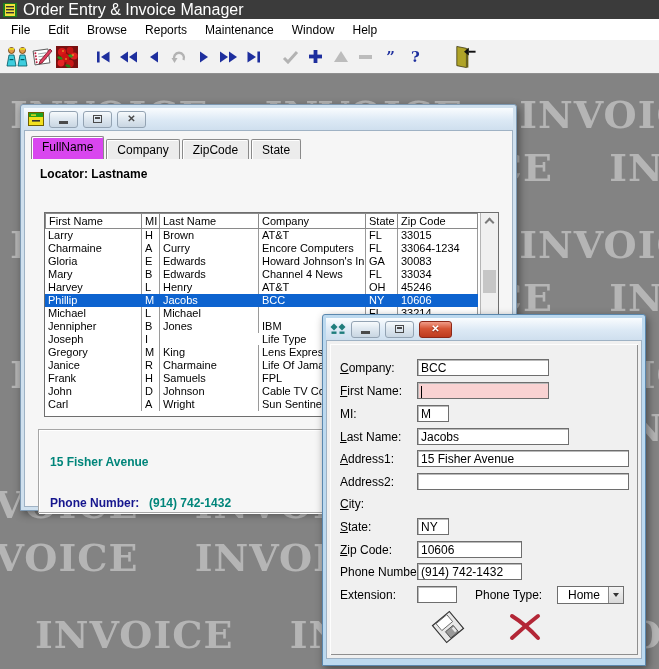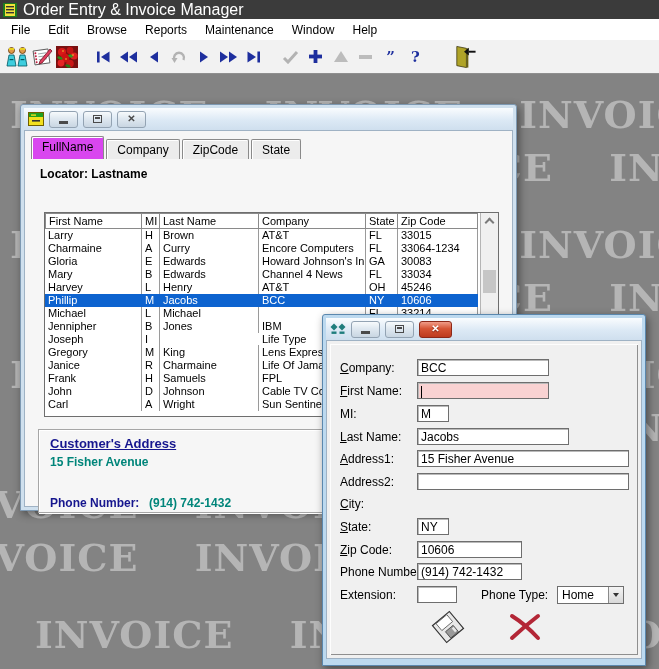--- a/index.html
+++ b/index.html
@@ -80,21 +80,21 @@
     box-shadow:inset 1px 1px 0 #fdfdfd, inset -1px -1px 0 #8f8f8f; }
   .f-row { position:absolute; left:0; width:100%; height:18px; }
   .f-label { position:absolute; left:10px; top:2px; font-size:12px; color:#000; white-space:nowrap; }
   .f-label u { text-decoration:underline; }
   .f-input { position:absolute; left:87px; top:0; height:17px; background:#fff;
     border:1px solid #6e6e6e; box-shadow:inset 1px 1px 0 #b9b9b9; font-size:12px; color:#000;
     padding:1px 3px 0 3px; white-space:nowrap; overflow:hidden; }
   .f-input.pink { background:#f9d2d2; }
   .caret-bar { display:inline-block; width:1px; height:12px; background:#000; vertical-align:middle; }
   .combo { position:absolute; height:18px; background:#fff; border:1px solid #6e6e6e; font-size:12px; }
-  .combo .c-val { position:absolute; left:4px; top:1px; }
+  .combo .c-val { position:absolute; left:10px; top:1px; }
   .combo .c-btn { position:absolute; right:0; top:0; bottom:0; width:15px; background:linear-gradient(#f4f4f4,#d8d8d8);
     border-left:1px solid #8a8a8a; display:flex; align-items:center; justify-content:center; }
   .c-arrow { width:0; height:0; border-left:3px solid transparent; border-right:3px solid transparent; border-top:4px solid #333; }
   .dlg-buttons { position:absolute; left:0; right:0; top:263px; height:46px; }
 </style>
 </head>
 <body>
 
 <div class="titlebar">
   <svg width="14" height="14" viewBox="0 0 14 14">
@@ -401,21 +401,20 @@
             <span class="g-cell" style="width: 80px;"></span>
           </div>
         </div>
       <div class="scrollcol">
         <span class="sc-up"></span>
         <span class="sc-thumb"></span>
       </div>
     </div>
 
     <div class="addr-panel">
-      <div class="addr-head">Customer's Address</div>
       <div class="addr-line" style="left:11px; top:25px;">15 Fisher Avenue</div>
       <div class="addr-label" style="left:11px; top:66px;">Phone Number:</div>
       <div class="addr-line" style="left:110px; top:66px;">(914) 742-1432</div>
     </div>
   </div>
 </div>
 
 <div class="win" id="dialog-win">
   <div class="win-titlebar">
     <svg width="16" height="12" viewBox="0 0 16 12">
@@ -474,21 +473,21 @@
           </div>
           <div class="f-row" style="top: 219px;">
             <span class="f-label">Phone Number:</span>
             <span class="f-input" style="width: 105px;">(914) 742-1432</span>
           </div>
         </div>
 
       <div class="f-row" style="top:242px;">
         <span class="f-label">Extension:</span>
         <span class="f-input" style="width:40px;"></span>
-        <span class="f-label" style="left:151px;text-align:center;">Phone Type:</span>
+        <span class="f-label" style="left:145px;text-align:center;">Phone Type:</span>
         <span class="combo" style="left:227px; width:67px;">
           <span class="c-val">Home</span>
           <span class="c-btn">
               <span class="c-arrow"></span>
             </span>
         </span>
       </div>
 
       <div class="dlg-buttons">
         <span style="position:absolute; left:100px; top:2px;">

